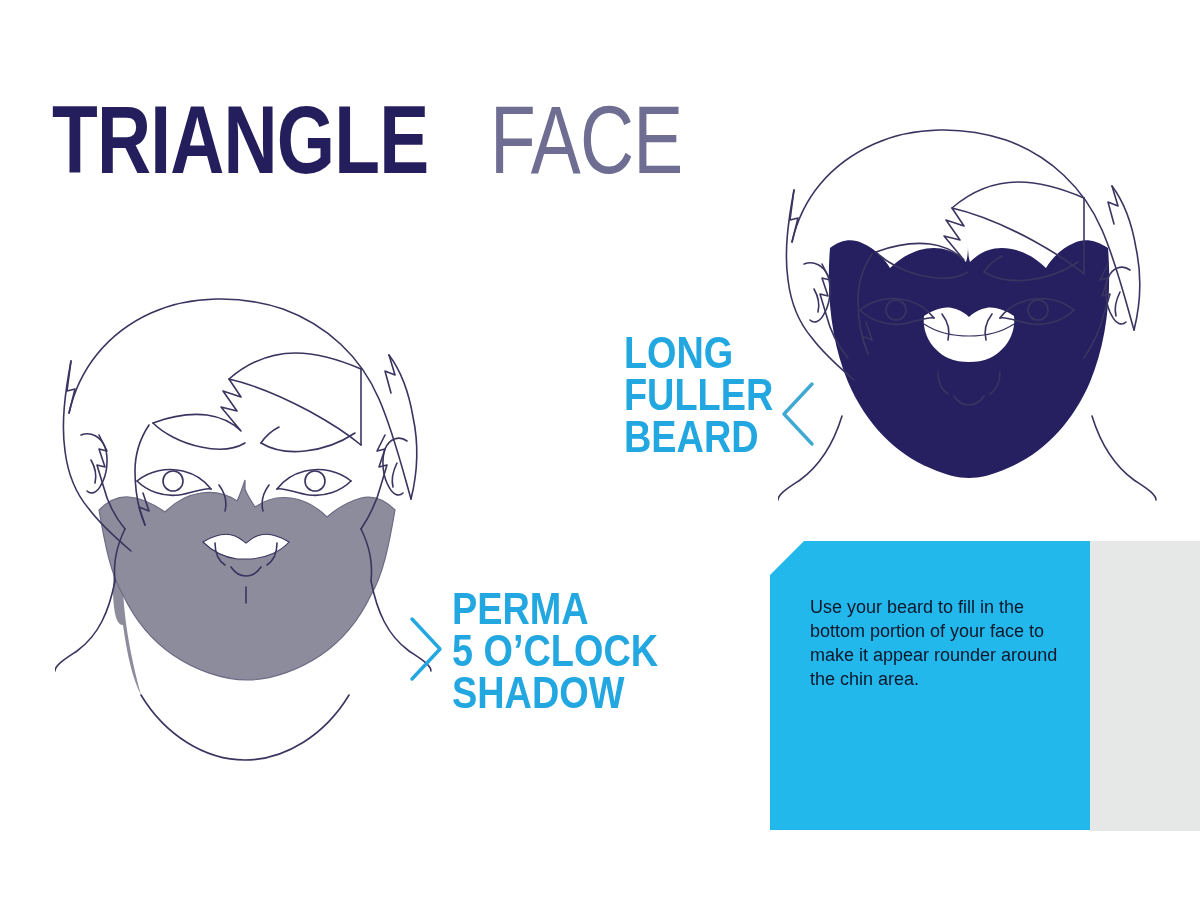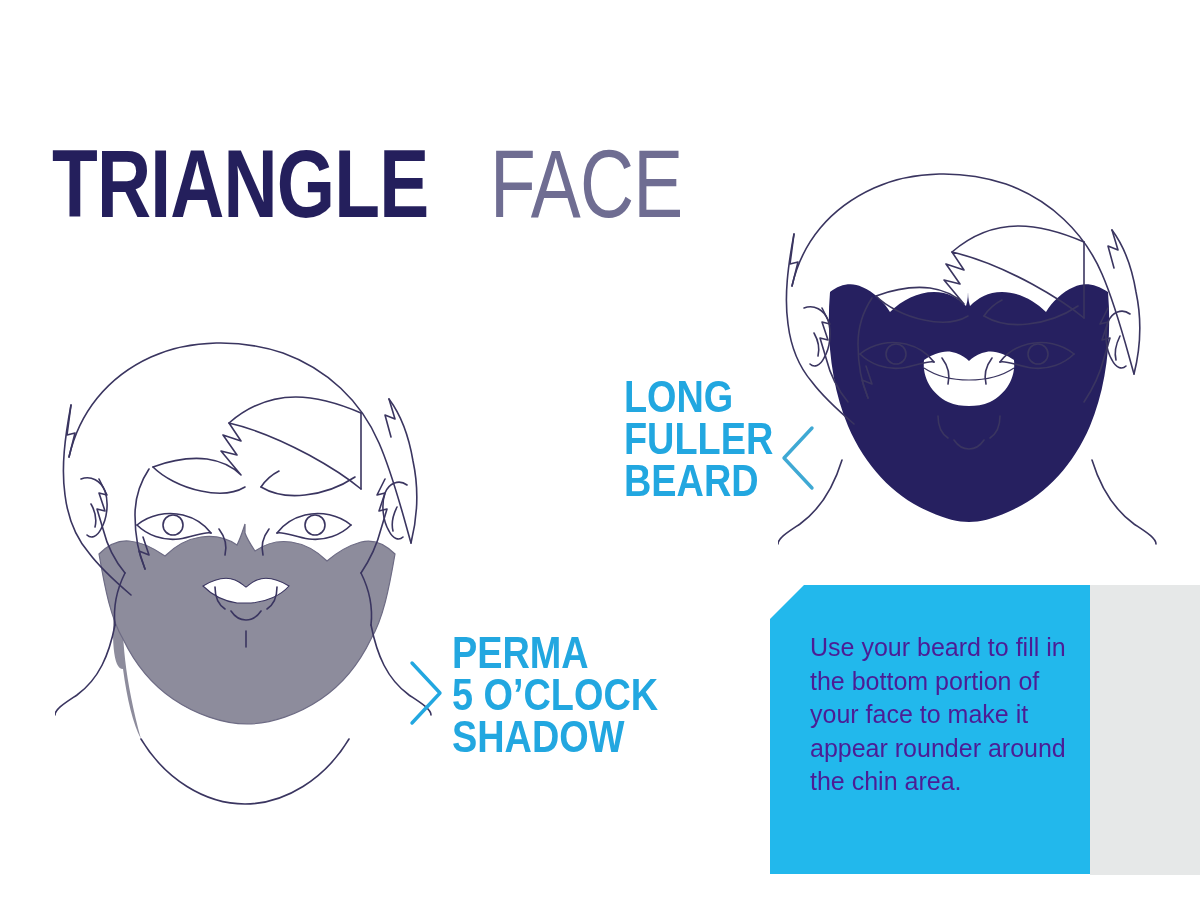--- a/index.html
+++ b/index.html
@@ -2,21 +2,21 @@
 <html><head>
 <meta charset="utf-8">
 <style>
   * { margin:0; padding:0; box-sizing:border-box; }
   html, body { background:#ffffff; }
   body {
     width:1200px; height:900px; position:relative; overflow:hidden;
     font-family:"Liberation Sans", sans-serif;
     background:#ffffff;
   }
-  #stage { position:absolute; inset:0;margin-top:44px; }
+  #stage { position:absolute; inset:0; }
 
   
   .title {
     position:absolute; left:52px; top:92px;
     font-size:96px; line-height:96px;
     font-weight:bold; letter-spacing:-1px;
     white-space:nowrap;
     transform:scaleX(0.78); transform-origin:left top;
   }
   .title .t1 { color:#241f5c; }
@@ -38,22 +38,22 @@
   .grayband {
     position:absolute; left:1090px; top:541px; width:110px; height:290px;
     background:#e6e8e8;
   }
   .callout {
     position:absolute; left:770px; top:541px; width:320px; height:289px;
     background:#22b8ec;
     clip-path:polygon(34px 0, 100% 0, 100% 100%, 0 100%, 0 34px);
   }
   .callout p {
-    position:absolute; left:40px; top:46px; width:268px;
-    color:#4c1d95; font-size:25px; line-height:1.34;
+    position:absolute; left:40px; top:54px; width:268px;
+    color:#0f172a; font-size:18px; line-height:1.34;
     font-family:"Liberation Sans", sans-serif;
   }
 
   .face { position:absolute; }
 </style>
 </head>
 <body>
 
 <div id="stage">
 

